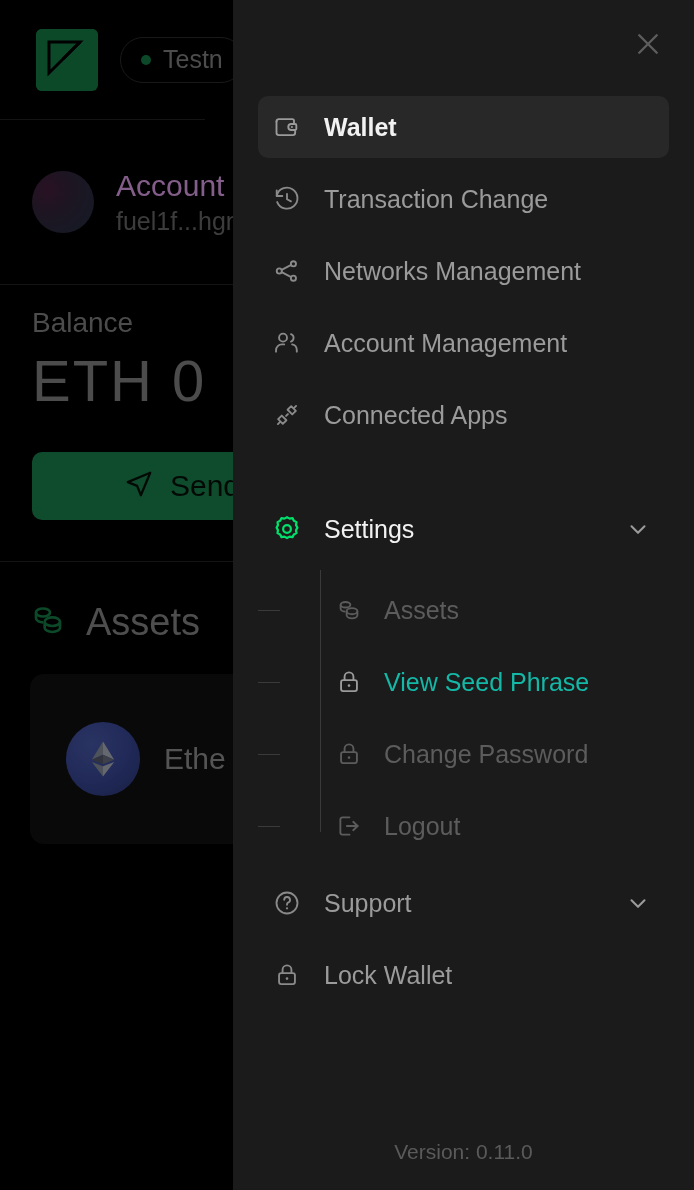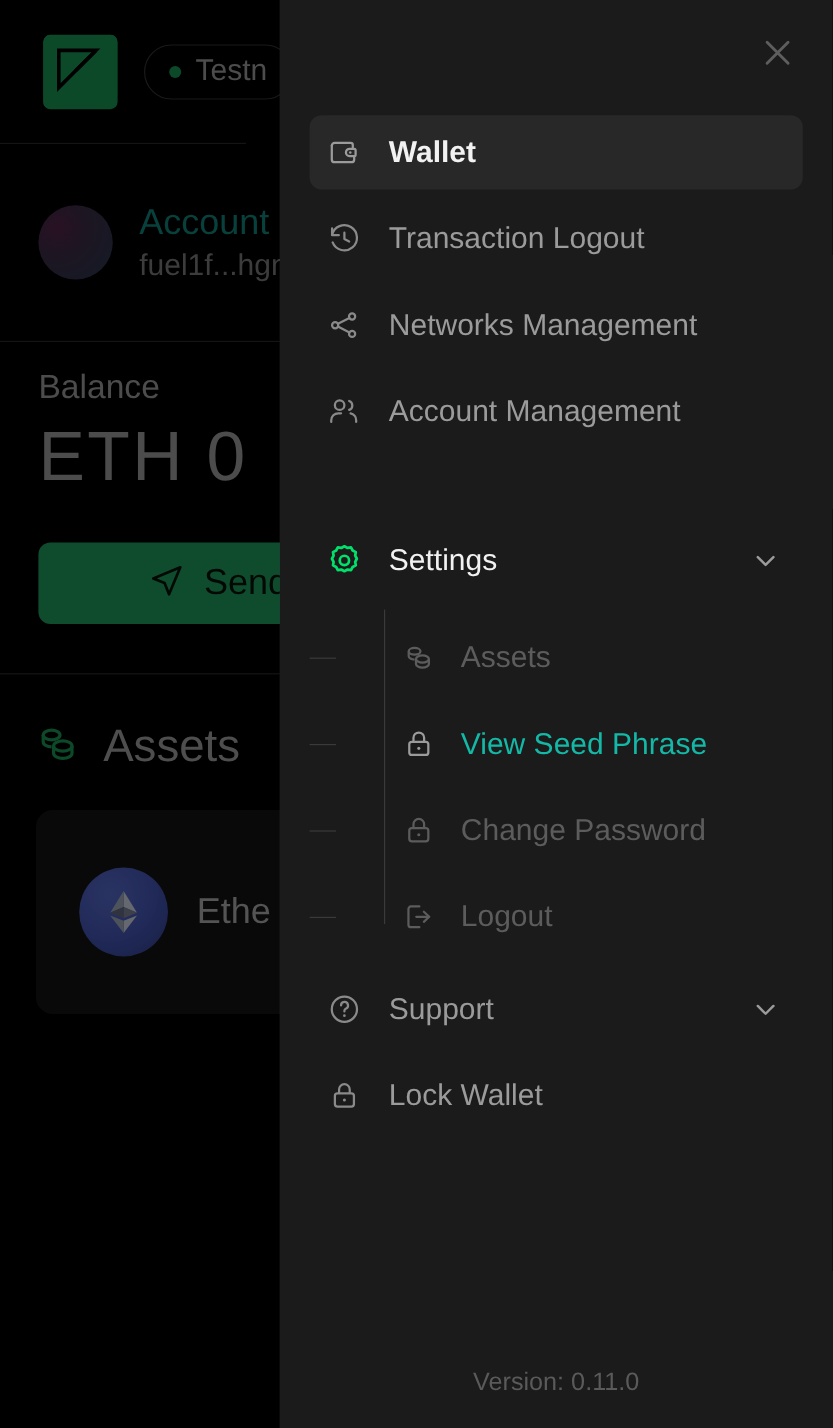--- a/index.html
+++ b/index.html
@@ -38,21 +38,21 @@
     position:absolute; left:0; top:120px; width:233px; height:165px;
     border-bottom:1px solid #262626;
     display:flex; align-items:center; padding-left:32px; gap:22px;
   }
   .avatar {
     width:62px; height:62px; border-radius:50%;
     background:radial-gradient(circle at 25% 30%, #4a2040 0%, #35283f 40%, #243246 100%);
     flex:none;
   }
   .acct-text { display:flex; flex-direction:column; gap:4px; white-space:nowrap; }
-  .acct-name { color:#0f766e; font-size:30px; }
+  .acct-name { color:#f0abfc; font-size:30px; }
   .acct-addr { color:#6e6e6e; font-size:25px; }
 
   .bg-balance {
     position:absolute; left:0; top:285px; width:233px; height:277px;
     border-bottom:1px solid #262626; padding:22px 0 0 32px;
   }
   .bal-label { color:#8a8a8a; font-size:28px; }
   .bal-amount {
     color:#8a8a8a; font-size:58px; letter-spacing:2px;
     margin-top:8px; white-space:nowrap;
@@ -242,21 +242,21 @@
       <div class="m-gap"></div>
 
       <div class="m-item">
         <span class="ico">
           <svg width="28" height="28" viewBox="0 0 24 24" fill="none" stroke="#8a8a8a" stroke-width="1.6" stroke-linecap="round" stroke-linejoin="round">
             <path d="M3.2 9.2 A9 9 0 1 1 3.6 14.6"></path>
             <polyline points="3.2,4.6 3.2,9.4 8,9.4"></polyline>
             <polyline points="12,7.6 12,12.2 15.4,14"></polyline>
           </svg>
         </span>
-        <span class="lbl">Transaction Logout</span>
+        <span class="lbl">Transaction Change</span>
       </div>
 
       <div class="m-gap"></div>
 
       <div class="m-item">
         <span class="ico">
           <svg width="28" height="28" viewBox="0 0 24 24" fill="none" stroke="#8a8a8a" stroke-width="1.6" stroke-linecap="round" stroke-linejoin="round">
             <circle cx="17.5" cy="5.8" r="2.2"></circle>
             <circle cx="17.5" cy="18.2" r="2.2"></circle>
             <circle cx="5.4" cy="12" r="2.2"></circle>
@@ -276,20 +276,32 @@
             <path d="M2.6 19.4 v-1.2 a5 5 0 0 1 5 -5 h2"></path>
             <path d="M15.4 4.4 a3.4 3.4 0 0 1 0 6.4"></path>
             <path d="M16.4 13.2 a5 5 0 0 1 4 4.9 v1.3"></path>
           </svg>
         </span>
         <span class="lbl">Account Management</span>
       </div>
 
       <div class="m-gap"></div>
 
+      <div class="m-item">
+        <span class="ico">
+          <svg width="28" height="28" viewBox="0 0 24 24" fill="none" stroke="#8a8a8a" stroke-width="1.6" stroke-linecap="round" stroke-linejoin="round">
+            <path d="M15.6 4.4 l4 4 -3.1 3.1 -4 -4 z"></path>
+            <path d="M8.4 19.6 l-4 -4 3.1 -3.1 4 4 z"></path>
+            <path d="M11.2 12.8 l1.6 -1.6"></path>
+            <path d="M19.8 4.2 l-1.7 1.7"></path>
+            <path d="M5.9 18.1 l-1.7 1.7"></path>
+          </svg>
+        </span>
+        <span class="lbl">Connected Apps</span>
+      </div>
 
       <div class="section-space"></div>
 
       <div class="m-item bright">
         <span class="ico">
           <svg width="30" height="30" viewBox="0 0 24 24" fill="none" stroke="#00e06b" stroke-width="1.8" stroke-linejoin="round">
             <path d="M12 2.6 l2.1 1.1 2.3 -0.4 1.1 2.1 2.1 1.1 -0.4 2.3 1.1 2.1 -1.1 2.1 0.4 2.3 -2.1 1.1 -1.1 2.1 -2.3 -0.4 -2.1 1.1 -2.1 -1.1 -2.3 0.4 -1.1 -2.1 -2.1 -1.1 0.4 -2.3 -1.1 -2.1 1.1 -2.1 -0.4 -2.3 2.1 -1.1 1.1 -2.1 2.3 0.4 z"></path>
             <circle cx="12" cy="12" r="3.1"></circle>
           </svg>
         </span>

